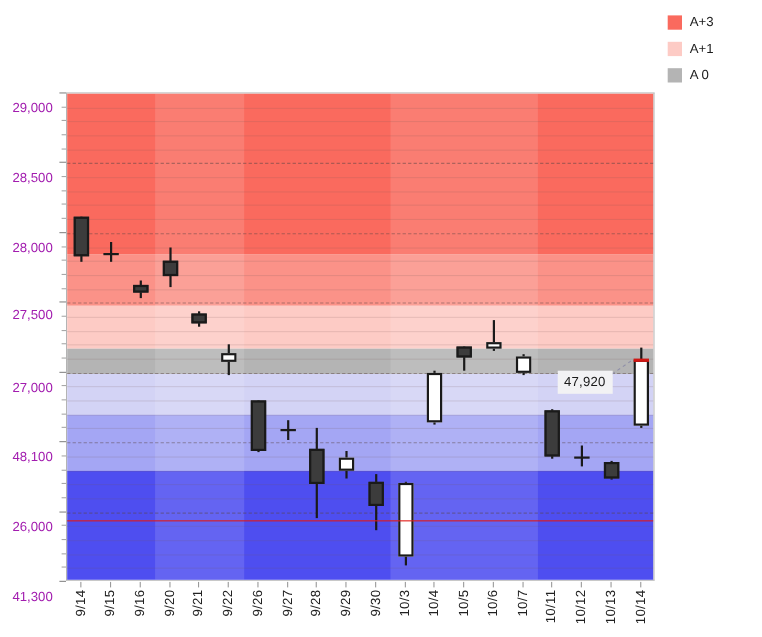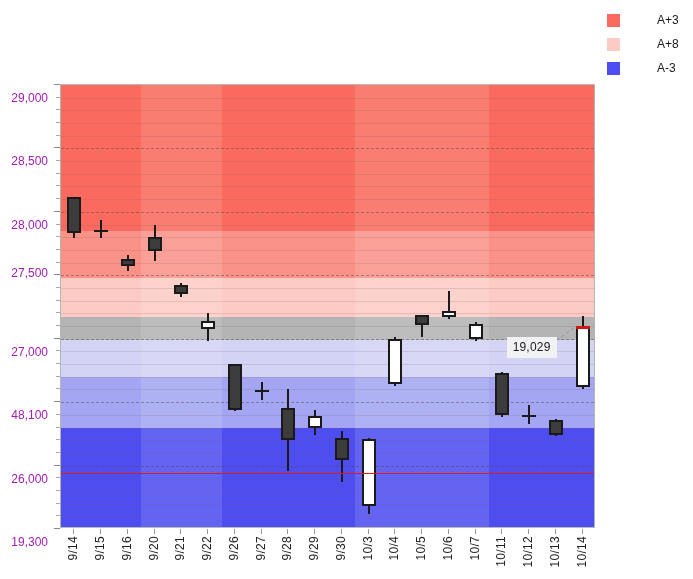--- a/index.html
+++ b/index.html
@@ -101,47 +101,47 @@
     height: 24px;
     font-size: 12px; color: #1a1a1a;
   }
   .legend-swatch {
     width: 13px; height: 13px; margin-right: 7px; flex: 0 0 auto;
   }
   .legend-line {
     width: 13px; height: 0; margin-right: 7px; flex: 0 0 auto;
     border-top: 2px solid #9b0f0f;
   }
-  .legend-label { white-space: nowrap; margin-left: 30px; }
+  .legend-label { white-space: nowrap; }
 
   
   #base-box {
     position: absolute; left: 608px; top: 456px;
     border: 1px solid #9a9a9a;
     background: #ffffff;
     font-size: 12px; color: #1a1a1a;
     padding: 3px 5px 4px 5px;
     white-space: nowrap;
   }
 </style>
 </head>
 <body>
 
 <div id="root">
 
   <div id="y-axis">
-      <div class="ytick-label" style="top: 444px;">19,300</div>
+      <div class="ytick-label" style="top: 444px;">41,300</div>
       <div class="ytick-mark" style="top: 444px;"></div>
       <div class="ytick-label" style="top: 380.571px;">26,000</div>
       <div class="ytick-mark" style="top: 380.571px;"></div>
       <div class="ytick-label" style="top: 317.143px;">48,100</div>
       <div class="ytick-mark" style="top: 317.143px;"></div>
       <div class="ytick-label" style="top: 253.714px;">27,000</div>
       <div class="ytick-mark" style="top: 253.714px;"></div>
-      <div class="ytick-label" style="top: 175px;">27,500</div>
+      <div class="ytick-label" style="top: 188px;">27,500</div>
       <div class="ytick-mark" style="top: 190.286px;"></div>
       <div class="ytick-label" style="top: 126.857px;">28,000</div>
       <div class="ytick-mark" style="top: 126.857px;"></div>
       <div class="ytick-label" style="top: 63.4286px;">28,500</div>
       <div class="ytick-mark" style="top: 63.4286px;"></div>
       <div class="ytick-label" style="top: 0px;">29,000</div>
       <div class="ytick-mark" style="top: 0px;"></div>
       <div class="ytick-mark minor" style="top: 431.314px;"></div>
       <div class="ytick-mark minor" style="top: 418.629px;"></div>
       <div class="ytick-mark minor" style="top: 405.943px;"></div>
@@ -310,21 +310,21 @@
         </div>
       <div id="curline-layer">
           <div class="curline" style="top: 388.183px;"></div>
         </div>
     </div>
   </div>
 
   <svg id="annot-leader" width="693" height="579" style="left:0;top:0;pointer-events:none;">
     <line id="leader" x1="573.625" y1="328.1702857142857" x2="544.625" y2="348.1702857142857" stroke="#8f8fa8" stroke-width="1" stroke-dasharray="3,3"></line>
   </svg>
-  <div id="annot" style="left: 506.625px; top: 337.17px;">19,029</div>
+  <div id="annot" style="left: 506.625px; top: 337.17px;">47,920</div>
 
   <div id="x-axis">
       <div class="xtick-mark" style="left: 13.375px;"></div>
       <div class="xtick-label" style="left: 6.375px;">9/14</div>
       <div class="xtick-mark" style="left: 40.125px;"></div>
       <div class="xtick-label" style="left: 33.125px;">9/15</div>
       <div class="xtick-mark" style="left: 66.875px;"></div>
       <div class="xtick-label" style="left: 59.875px;">9/16</div>
       <div class="xtick-mark" style="left: 93.625px;"></div>
       <div class="xtick-label" style="left: 86.625px;">9/20</div>
@@ -362,22 +362,22 @@
       <div class="xtick-label" style="left: 514.625px;">10/14</div>
     </div>
 
   <div id="legend">
       <div class="legend-row">
         <div class="legend-swatch" style="background: rgb(250, 106, 94);"></div>
         <span class="legend-label">A+3</span>
       </div>
       <div class="legend-row">
         <div class="legend-swatch" style="background: rgb(253, 203, 197);"></div>
-        <span class="legend-label">A+8</span>
+        <span class="legend-label">A+1</span>
       </div>
       <div class="legend-row">
-        <div class="legend-swatch" style="background: rgb(78, 78, 240);"></div>
-        <span class="legend-label">A-3</span>
+        <div class="legend-swatch" style="background: rgb(180, 180, 180);"></div>
+        <span class="legend-label">A 0</span>
       </div>
     </div>
 
 
 </div>
 
 </body></html>

